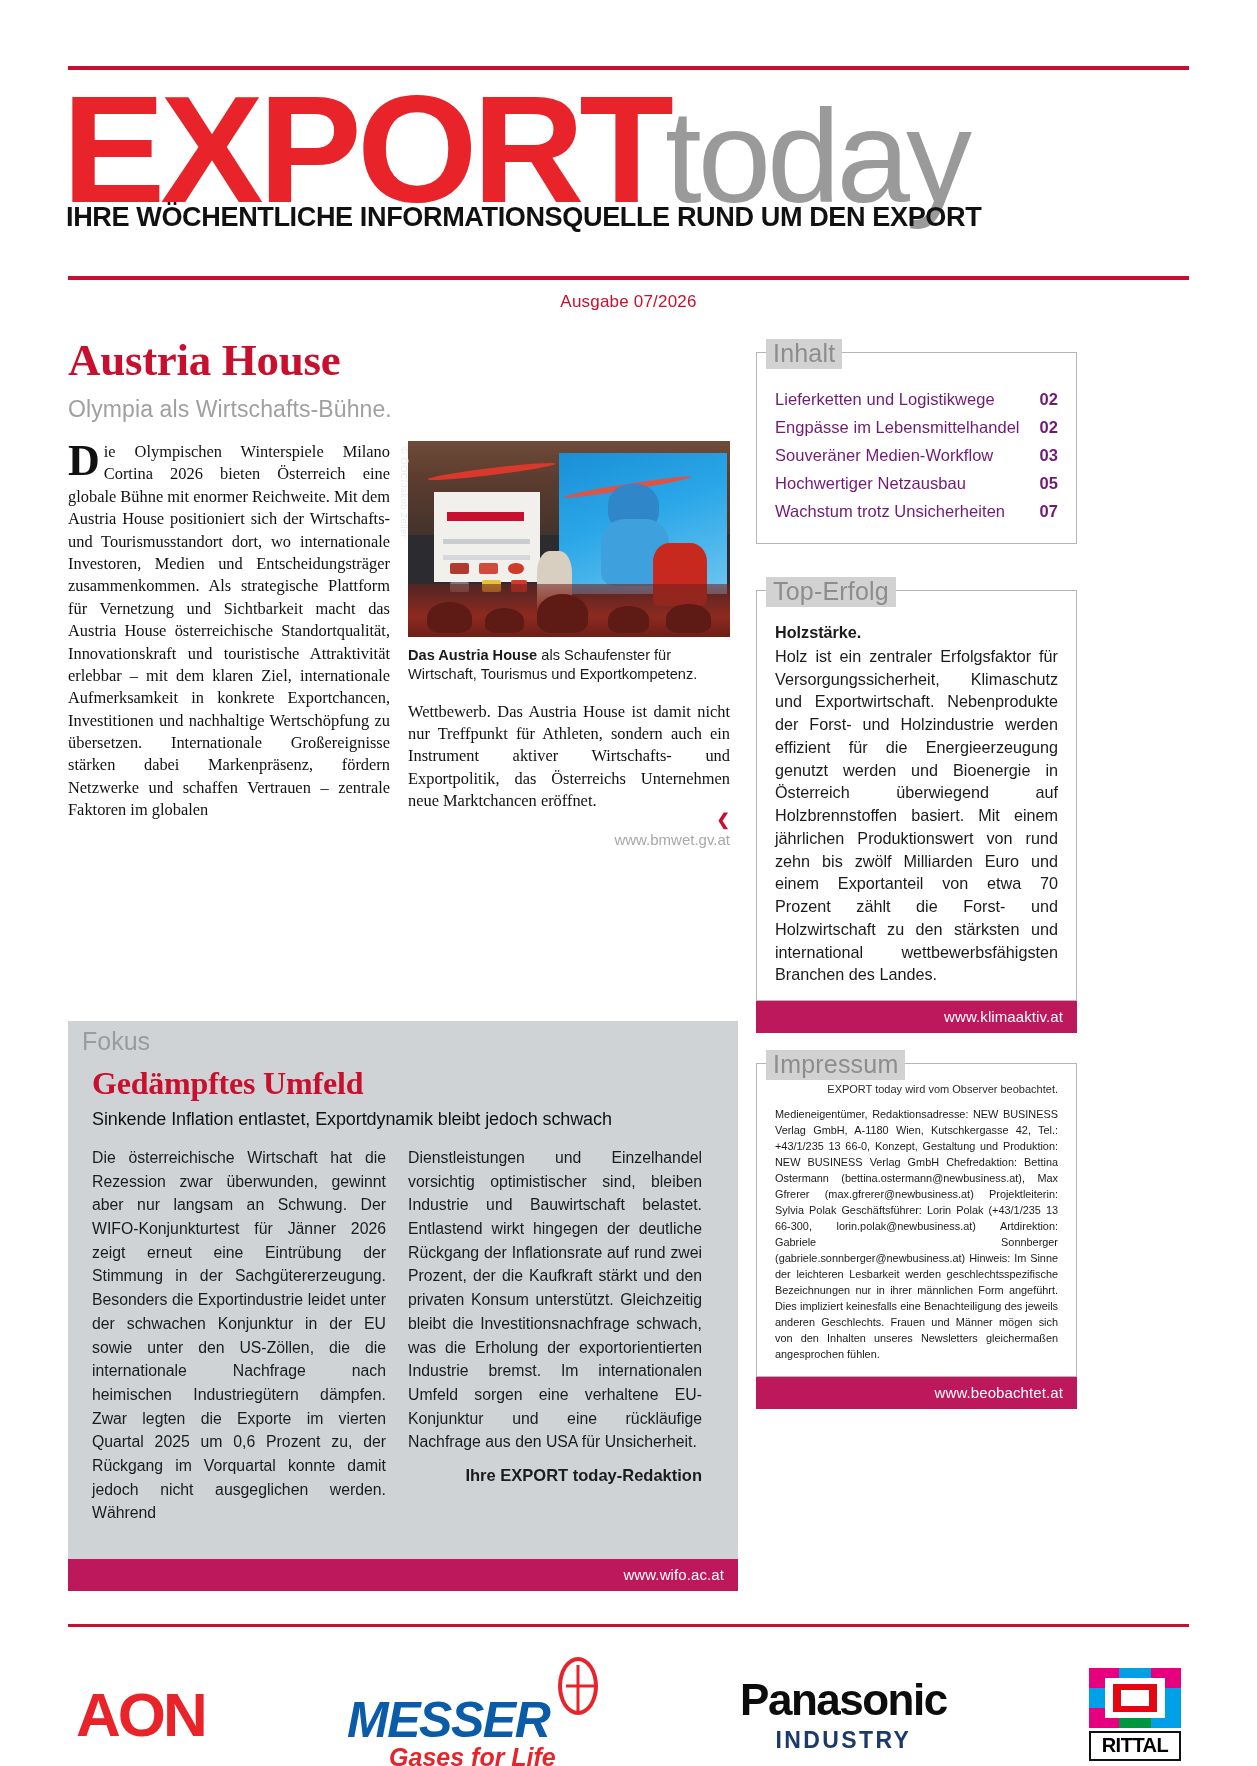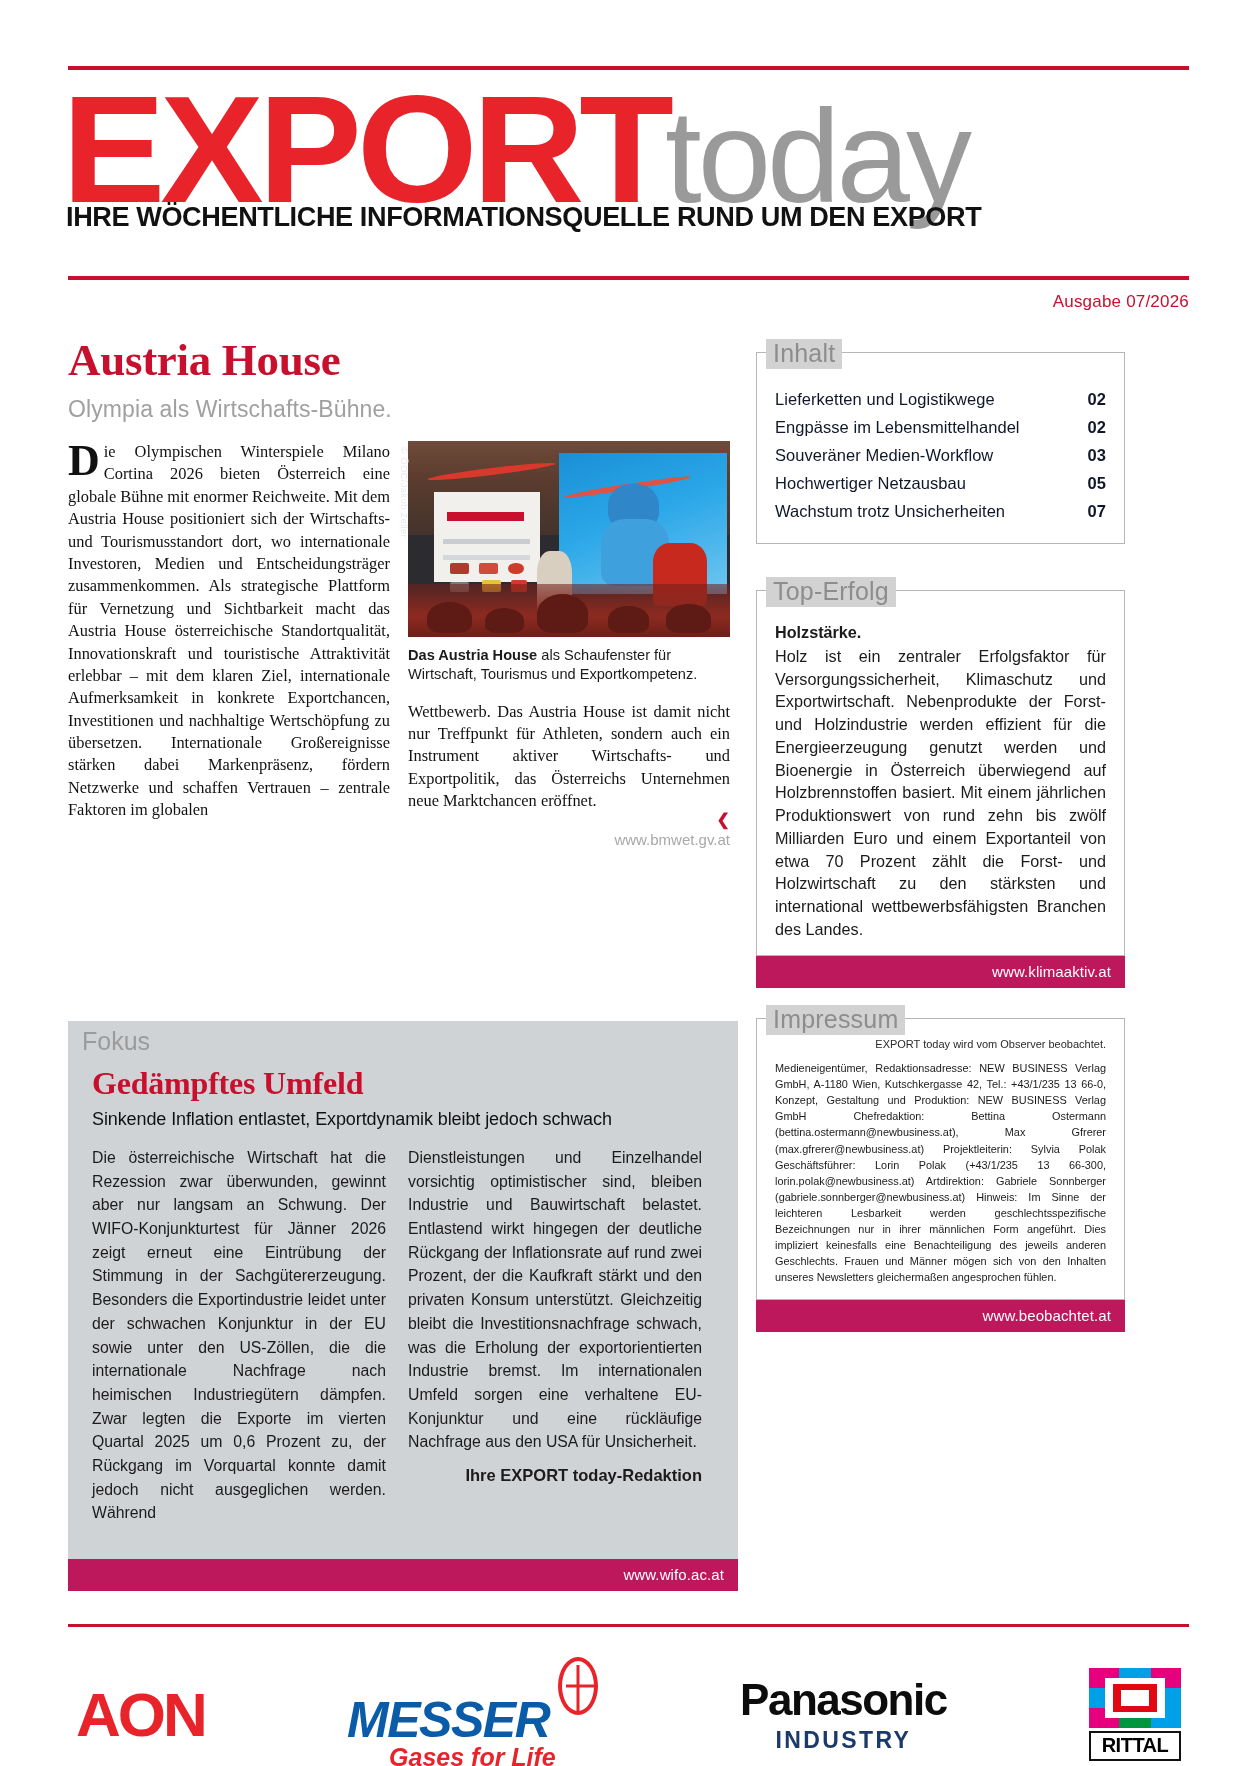--- a/index.html
+++ b/index.html
@@ -29,28 +29,28 @@
     letter-spacing: -4px; margin-left: 8px;
   }
   .tagline {
     font-family: "Liberation Sans", sans-serif;
     font-weight: bold; font-size: 27.5px; color: #111;
     letter-spacing: -0.4px; margin-top: -14px; margin-left: -2px;
     transform: scaleX(0.985); transform-origin: left;
   }
   .rule-bottom { height: 4px; background: #c8102e; margin-top: 22px; }
   .issue {
-    text-align: right; color: #c8102e; font-size: 17px;
+    text-align: center; color: #c8102e; font-size: 17px;
     margin-top: 12px; letter-spacing: 0.2px;
   }
 
   
   .cols { display: flex; gap: 0; margin-top: 22px; }
   .col-left  { width: 670px; }
-  .col-right { width: 369px; margin-left: 18px; }
+  .col-right { width: 321px; margin-left: 18px; }
 
   
   .lead-title {
     font-family: "Liberation Serif", serif; font-weight: bold;
     font-size: 45px; color: #c8102e; letter-spacing: -0.3px;
     line-height: 1.0; margin-top: 4px;
   }
   .lead-sub {
     font-size: 23px; color: #a0a0a0; font-weight: normal;
     margin-top: 13px; letter-spacing: 0.1px;
@@ -130,21 +130,21 @@
   }
   .box-label {
     position: absolute; top: -14px; left: 9px;
     background: #d2d2d2; color: #8d8d8d;
     font-size: 25px; line-height: 1.05; padding: 1px 7px 3px 7px;
     letter-spacing: 0.2px;
   }
   .toc { margin-top: 16px; }
   .toc-row {
     display: flex; justify-content: space-between; align-items: baseline;
-    font-size: 16.5px; color: #0f172a; padding: 4.5px 0; letter-spacing: 0.05px; text-align: center;
+    font-size: 16.5px; color: #701a75; padding: 4.5px 0; letter-spacing: 0.05px; text-align: center;
   }
   .toc-row .pg { font-weight: bold; font-size: 16.5px; margin-left: 10px; }
 
   .top-erfolg-body {
     font-size: 16.2px; line-height: 1.405; color: #1b1b1b;
     text-align: justify; margin-top: 14px;
   }
   .top-erfolg-body .lead-word { font-weight: bold; display: block; margin-bottom: 1px; }
   .grey-bar {
     background: #be185d; color: #fff; text-align: right;

